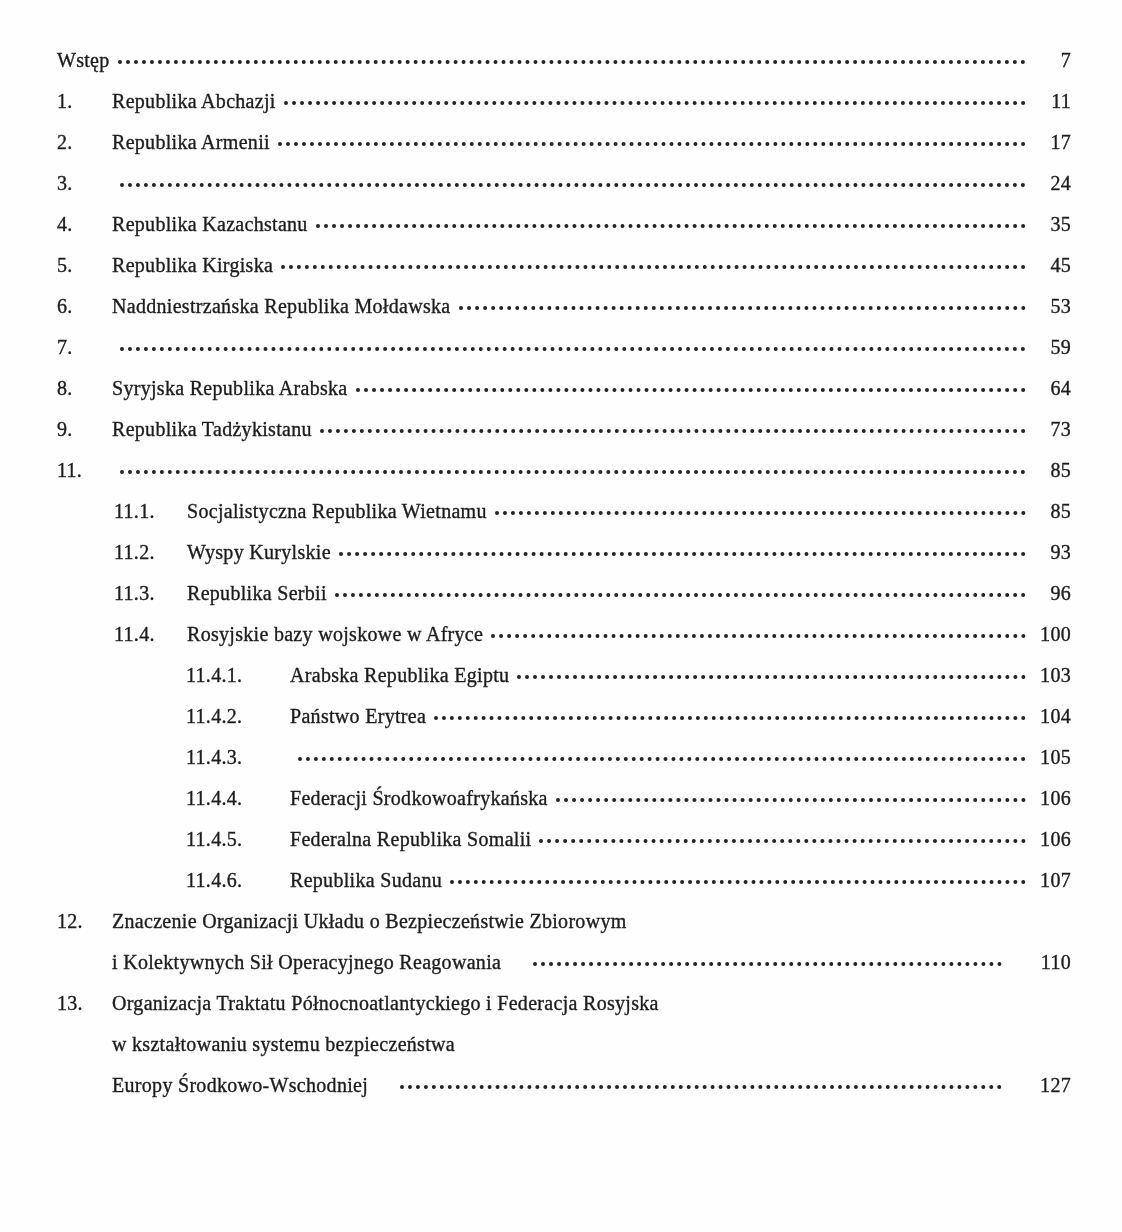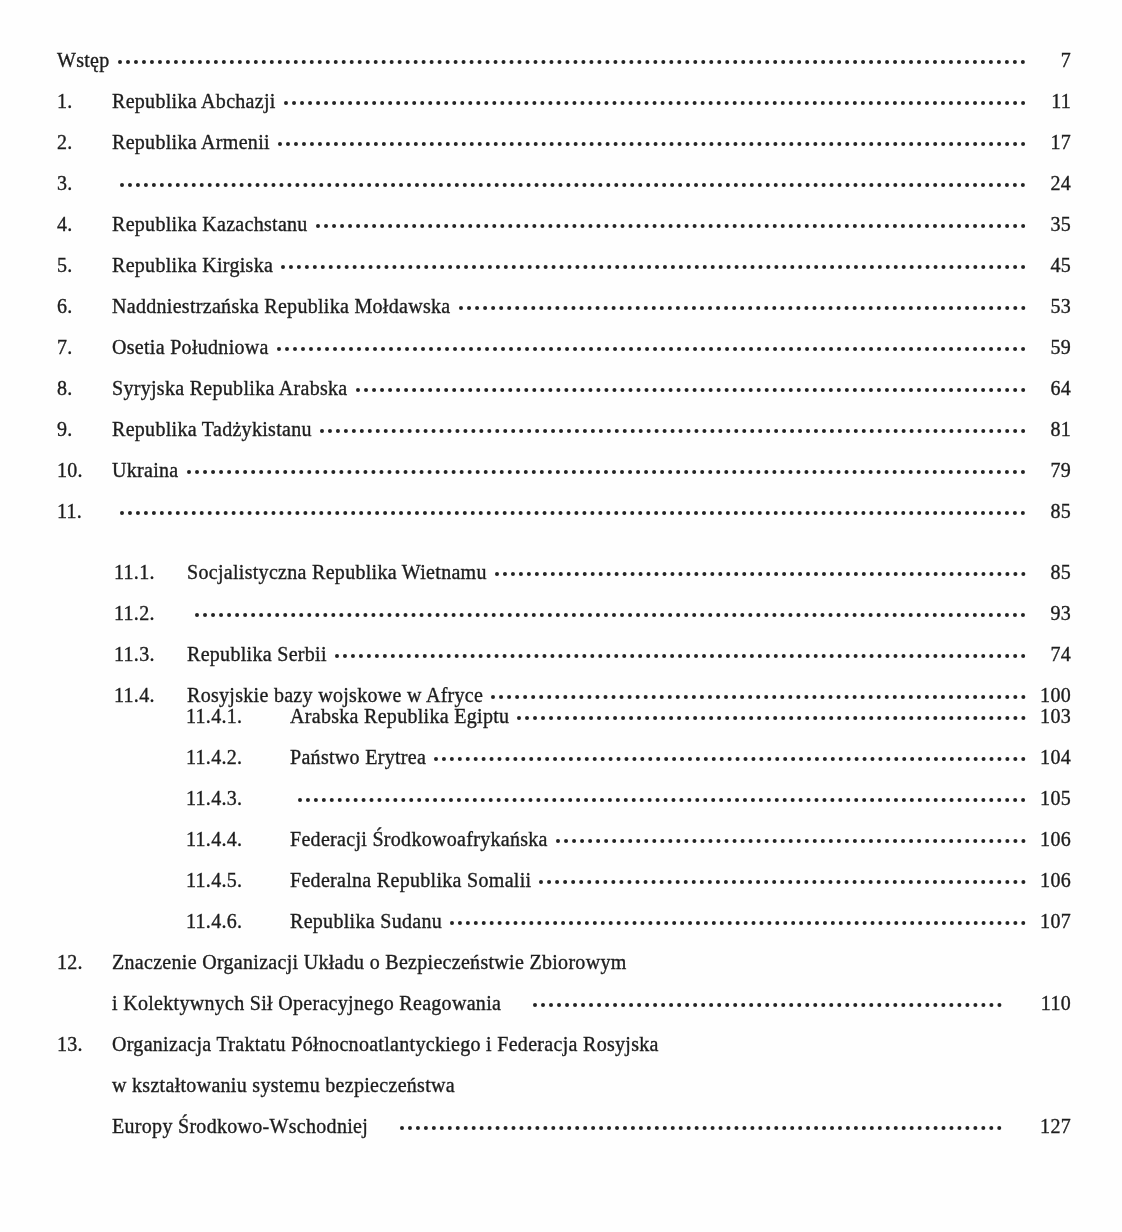--- a/index.html
+++ b/index.html
@@ -44,21 +44,21 @@
   .page-num {
     flex: 0 0 auto;
     min-width: 40px;
     text-align: right;
   }
   
   .lv-root { padding-left: 57px; }
   .lv-l0   { padding-left: 57px; }
   .lv-l0 .num { width: 55px; }
   .lv-l1   { padding-left: 114px; }
-  .lv-l1 .num { width: 73px; margin-top: 20px; }
+  .lv-l1 .num { width: 73px; }
   .lv-l2   { padding-left: 186px; font-family: Liberation Serif, serif; }
   .lv-l2 .num { width: 104px; }
   .lv-cont { padding-left: 112px; gap: 24px; }
 </style>
 </head>
 <body>
 
 <div class="page">
   <div id="toc-list">
       <div class="row lv-root">
@@ -97,63 +97,57 @@
     <span class="page-num">45</span>
   </div>
       <div class="row lv-l0">
     <span class="num">6.</span>
     <span class="title">Naddniestrzańska Republika Mołdawska</span>
     <span class="leader"></span>
     <span class="page-num">53</span>
   </div>
       <div class="row lv-l0">
     <span class="num">7.</span>
-    <span class="title">Osetia Południowa</span>
     <span class="leader"></span>
     <span class="page-num">59</span>
   </div>
       <div class="row lv-l0">
     <span class="num">8.</span>
     <span class="title">Syryjska Republika Arabska</span>
     <span class="leader"></span>
     <span class="page-num">64</span>
   </div>
       <div class="row lv-l0">
     <span class="num">9.</span>
     <span class="title">Republika Tadżykistanu</span>
     <span class="leader"></span>
-    <span class="page-num">81</span>
-  </div>
-      <div class="row lv-l0">
-    <span class="num">10.</span>
-    <span class="title">Ukraina</span>
-    <span class="leader"></span>
-    <span class="page-num">79</span>
+    <span class="page-num">73</span>
   </div>
       <div class="row lv-l0">
     <span class="num">11.</span>
     <span class="leader"></span>
     <span class="page-num">85</span>
   </div>
       <div class="row lv-l1">
     <span class="num">11.1.</span>
     <span class="title">Socjalistyczna Republika Wietnamu</span>
     <span class="leader"></span>
     <span class="page-num">85</span>
   </div>
       <div class="row lv-l1">
     <span class="num">11.2.</span>
+    <span class="title">Wyspy Kurylskie</span>
     <span class="leader"></span>
     <span class="page-num">93</span>
   </div>
       <div class="row lv-l1">
     <span class="num">11.3.</span>
     <span class="title">Republika Serbii</span>
     <span class="leader"></span>
-    <span class="page-num">74</span>
+    <span class="page-num">96</span>
   </div>
       <div class="row lv-l1">
     <span class="num">11.4.</span>
     <span class="title">Rosyjskie bazy wojskowe w Afryce</span>
     <span class="leader"></span>
     <span class="page-num">100</span>
   </div>
       <div class="row lv-l2">
     <span class="num">11.4.1.</span>
     <span class="title">Arabska Republika Egiptu</span>

